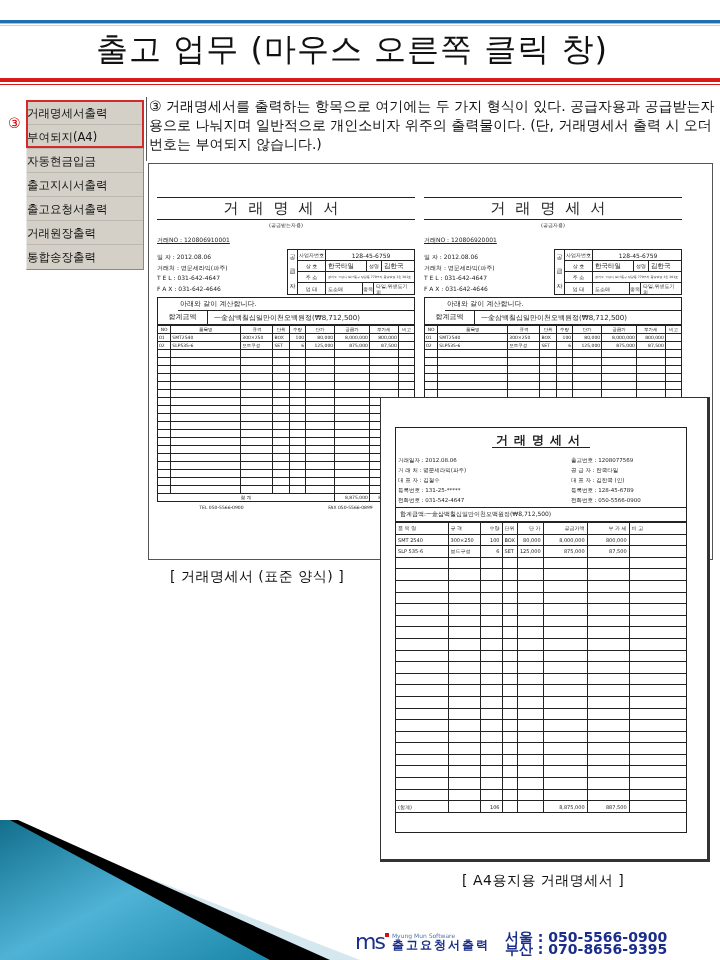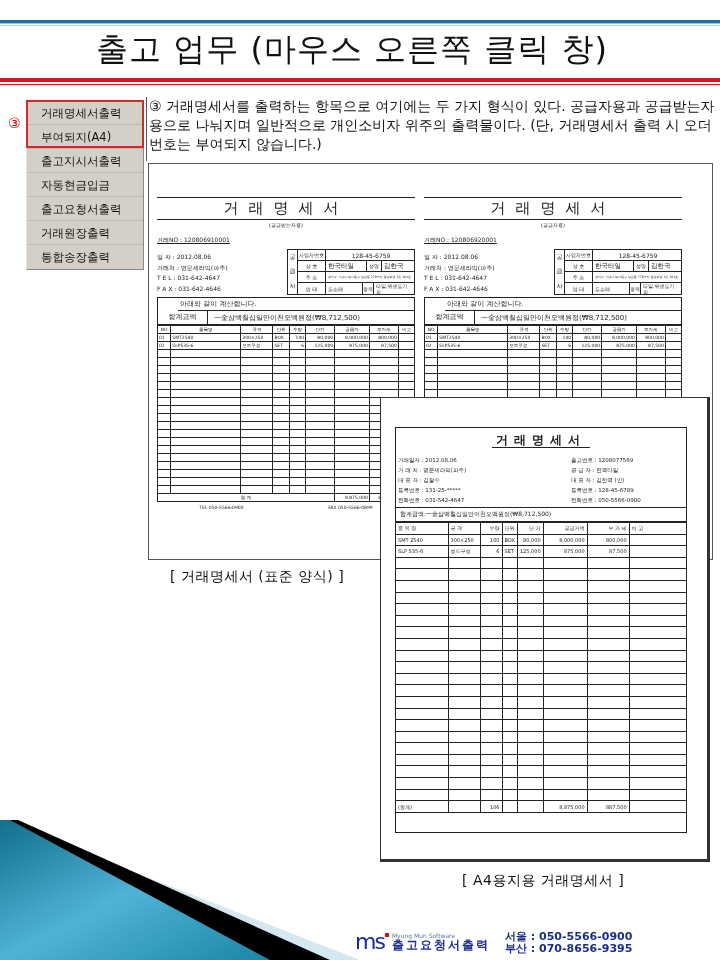--- a/index.html
+++ b/index.html
@@ -5,21 +5,21 @@
   * { box-sizing: border-box; margin: 0; padding: 0; }
   body { width: 720px; height: 960px; background: #fff; position: relative; overflow: hidden; font-family: "DejaVu Sans", sans-serif; color: #000; }
 
   .top-line-blue { position: absolute; left: 0; top: 20px; width: 720px; height: 4px; background: #1f6fb0; border-bottom: 1px solid #9cc3e0; }
   .top-line-blue2 { position: absolute; left: 0; top: 25px; width: 720px; height: 1px; background: #bcd6ea; }
   .title { position: absolute; left: 0; top: 28px; width: 704px; text-align: center; font-size: 32px; font-weight: normal; letter-spacing: 1px; color: #111; }
   .red-line { position: absolute; left: 0; top: 78px; width: 720px; height: 4px; background: #d91a1a; }
   .red-line2 { position: absolute; left: 0; top: 84px; width: 720px; height: 1px; background: #d91a1a; }
 
   .ctx-menu { position: absolute; left: 26px; top: 100px; width: 118px; background: #d4d0c8; border: 1px solid #e8e6e0; border-right: 1px solid #888; border-bottom: 1px solid #888; }
-  .ctx-item { height: 24px; line-height: 24px; font-size: 11.5px; padding-left: 14px; border-bottom: 1px solid #bcb8b0; color: #111; cursor: default; }
+  .ctx-item { height: 24px; line-height: 24px; font-size: 11.5px; border-bottom: 1px solid #bcb8b0; color: #111; cursor: default; }
   .ctx-item:last-child { border-bottom: none; }
   .ctx-highlight { position: absolute; left: 26px; top: 100px; width: 118px; height: 48px; border: 2px solid #d02a2a; }
   .circ-num { position: absolute; left: 8px; top: 115px; font-size: 14px; color: #c00; }
 
   .desc { position: absolute; left: 149px; top: 97px; width: 570px; font-size: 14px; line-height: 19px; color: #111; }
   .desc-bar { position: absolute; left: 146px; top: 97px; width: 1px; height: 64px; background: #555; }
 
   .doc-frame { position: absolute; left: 148px; top: 163px; width: 565px; height: 397px; border: 1px solid #555; background: #fff; }
   .invoice { position: absolute; top: 197px; width: 258px; font-size: 6px; color: #222; }
   .inv-title-line { border-top: 1px solid #222; }
@@ -64,37 +64,37 @@
   .caption2 { position: absolute; left: 462px; top: 872px; font-size: 14px; color: #111; letter-spacing: 0.5px; }
 
   .swoosh { position: absolute; left: 0; top: 820px; width: 360px; height: 140px; }
 
   .logo { position: absolute; left: 355px; top: 929px; display: flex; align-items: center; }
   .logo-mark { font-size: 22px; font-weight: normal; color: #1a2d8a; font-family: "DejaVu Sans", sans-serif; letter-spacing: -2px; }
   .logo-dot { width: 4px; height: 4px; background: #d01010; margin-left: 1px; margin-top: -14px; }
   .logo-text { margin-left: 3px; line-height: 1; }
   .logo-en { font-size: 6px; color: #5577aa; }
   .logo-ko { font-size: 12px; font-weight: bold; color: #1a2d8a; letter-spacing: 2px; }
-  .phones { position: absolute; left: 505px; top: 931px; font-size: 11px; font-weight: bold; color: #1a2d8a; line-height: 12px; }
+  .phones { position: absolute; left: 505px; top: 931px; font-size: 14px; font-weight: bold; color: #1a2d8a; line-height: 12px; }
 </style>
 </head>
 <body>
 
 <div class="top-line-blue"></div>
 <div class="top-line-blue2"></div>
 <h1 class="title">출고 업무 (마우스 오른쪽 클릭 창)</h1>
 <div class="red-line"></div>
 <div class="red-line2"></div>
 
 <span class="circ-num">③</span>
 <div class="ctx-menu">
   <div class="ctx-item">거래명세서출력</div>
   <div class="ctx-item">부여되지(A4)</div>
+  <div class="ctx-item">자동현금입금</div>
   <div class="ctx-item">출고지시서출력</div>
-  <div class="ctx-item">자동현금입금</div>
   <div class="ctx-item">출고요청서출력</div>
   <div class="ctx-item">거래원장출력</div>
   <div class="ctx-item">통합송장출력</div>
 </div>
 <div class="ctx-highlight"></div>
 
 <div class="desc-bar"></div>
 <p class="desc">③ 거래명세서를 출력하는 항목으로 여기에는 두 가지 형식이 있다. 공급자용과 공급받는자 용으로 나눠지며 일반적으로 개인소비자 위주의 출력물이다. (단, 거래명세서 출력 시 오더 번호는 부여되지 않습니다.)</p>
 
 <div class="doc-frame"></div>

